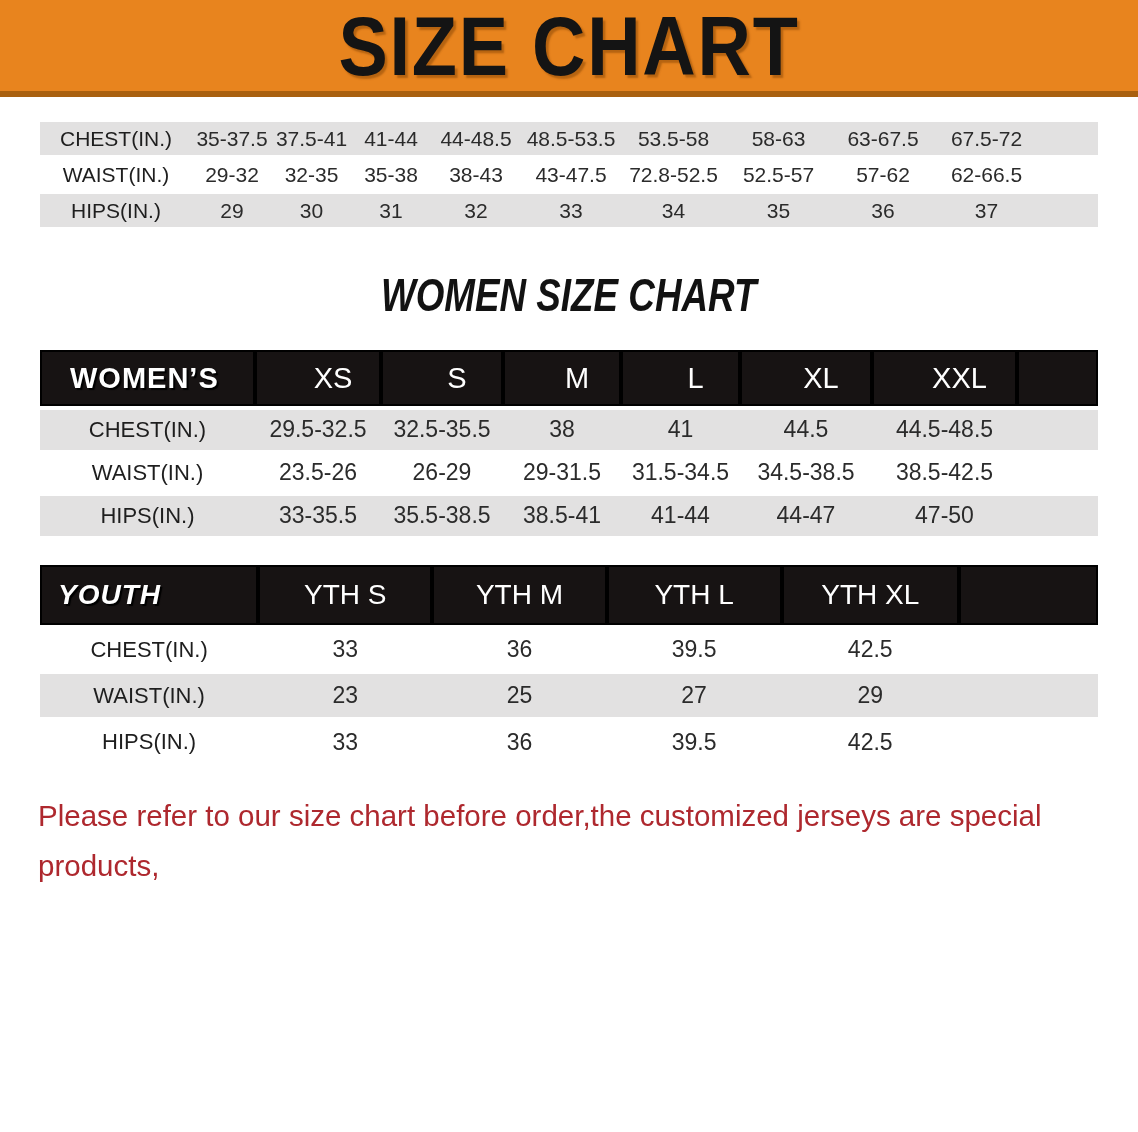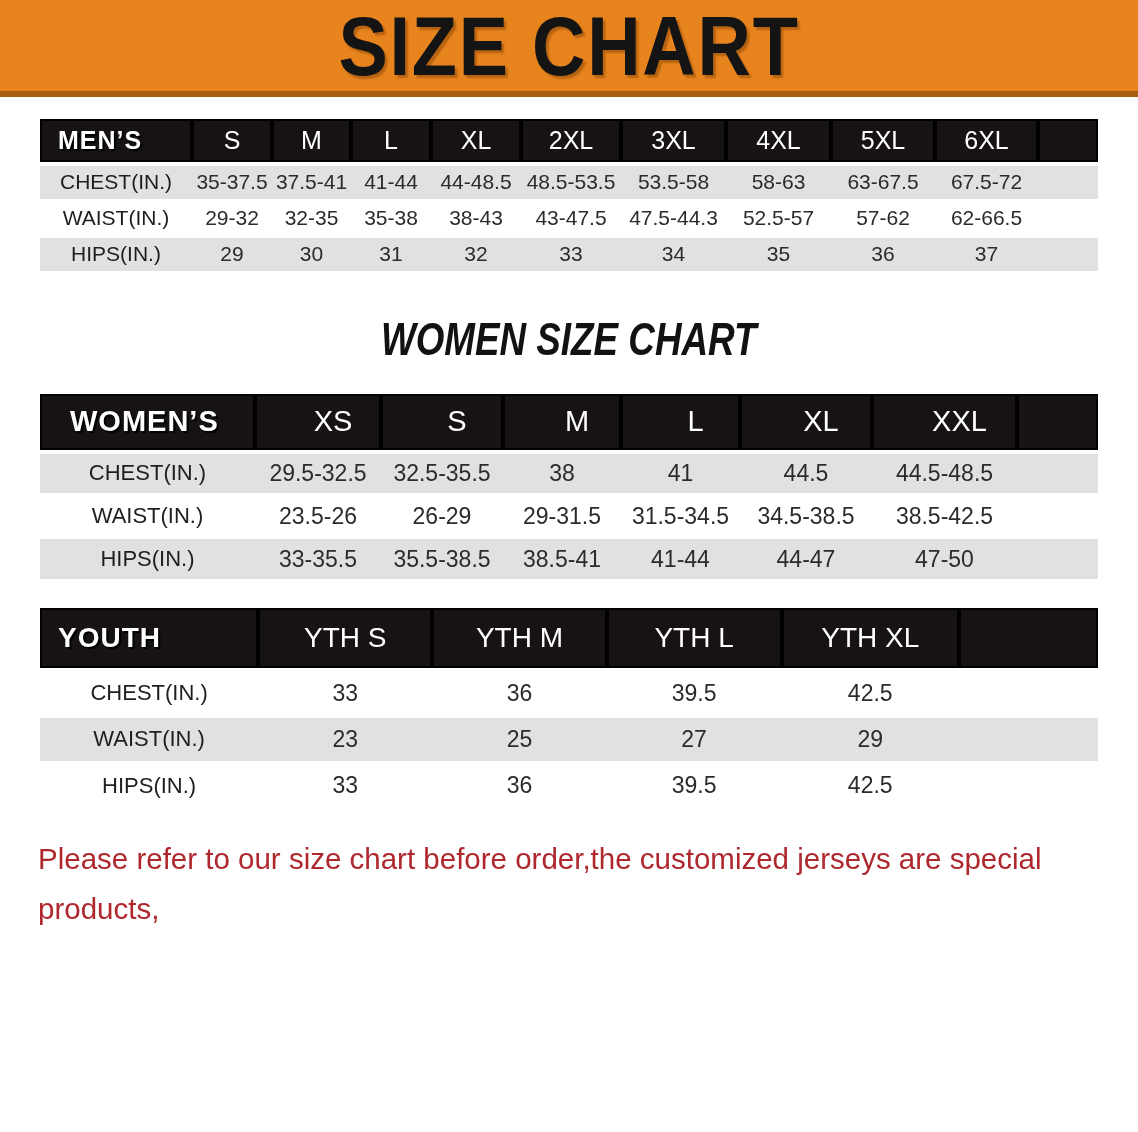--- a/index.html
+++ b/index.html
@@ -55,21 +55,21 @@
   .women-table tr.head th { height: 58px; font-size: 29px; padding-left: 30px; }
   .youth-table tr.head th { height: 62px; font-size: 28px; }
 
   th.group-label {
     text-align: left !important; padding-left: 18px;
     font-weight: bold !important; letter-spacing: 1px;
     text-shadow: 2px 2px 1px #000;
   }
   .men-table   th.group-label { font-size: 31px; }
   .women-table th.group-label { font-size: 31px; }
-  .youth-table th.group-label { font-size: 30px; }
+  .youth-table th.group-label { font-size: 30px; font-style: italic; }
 
   td {
     text-align: center; vertical-align: middle;
     color: #2b2b2b; background: #fff;
   }
   .men-table   td { font-size: 21px; }
   .women-table td { font-size: 23px; }
   .youth-table td { font-size: 23px; }
 
   .men-table   tr.data { height: 36px; }
@@ -104,54 +104,41 @@
         <col style="width:80px">
       <col style="width:90px">
         <col style="width:100px">
         <col style="width:105px">
         <col style="width:105px">
       <col style="width:104px">
         <col style="width:103px">
         <col style="width:60px">
     </colgroup>
     <tbody>
-        <tr class="head">
-      <th class="group-label">MEN’S</th>
-      <th>S</th>
-      <th>M</th>
-      <th>L</th>
-      <th>XL</th>
-      <th>2XL</th>
-      <th>3XL</th>
-      <th>4XL</th>
-      <th>5XL</th>
-      <th>6XL</th>
-      <th></th>
-    </tr>
     <tr class="data stripe">
       <td class="row-label">CHEST(IN.)</td>
       <td>35-37.5</td>
       <td>37.5-41</td>
       <td>41-44</td>
       <td>44-48.5</td>
       <td>48.5-53.5</td>
       <td>53.5-58</td>
       <td>58-63</td>
       <td>63-67.5</td>
       <td>67.5-72</td>
       <td></td>
     </tr>
     <tr class="data">
       <td class="row-label">WAIST(IN.)</td>
       <td>29-32</td>
       <td>32-35</td>
       <td>35-38</td>
       <td>38-43</td>
       <td>43-47.5</td>
-      <td>47.5-44.3</td>
+      <td>72.8-52.5</td>
       <td>52.5-57</td>
       <td>57-62</td>
       <td>62-66.5</td>
       <td></td>
     </tr>
     <tr class="data stripe">
       <td class="row-label">HIPS(IN.)</td>
       <td>29</td>
       <td>30</td>
       <td>31</td>

